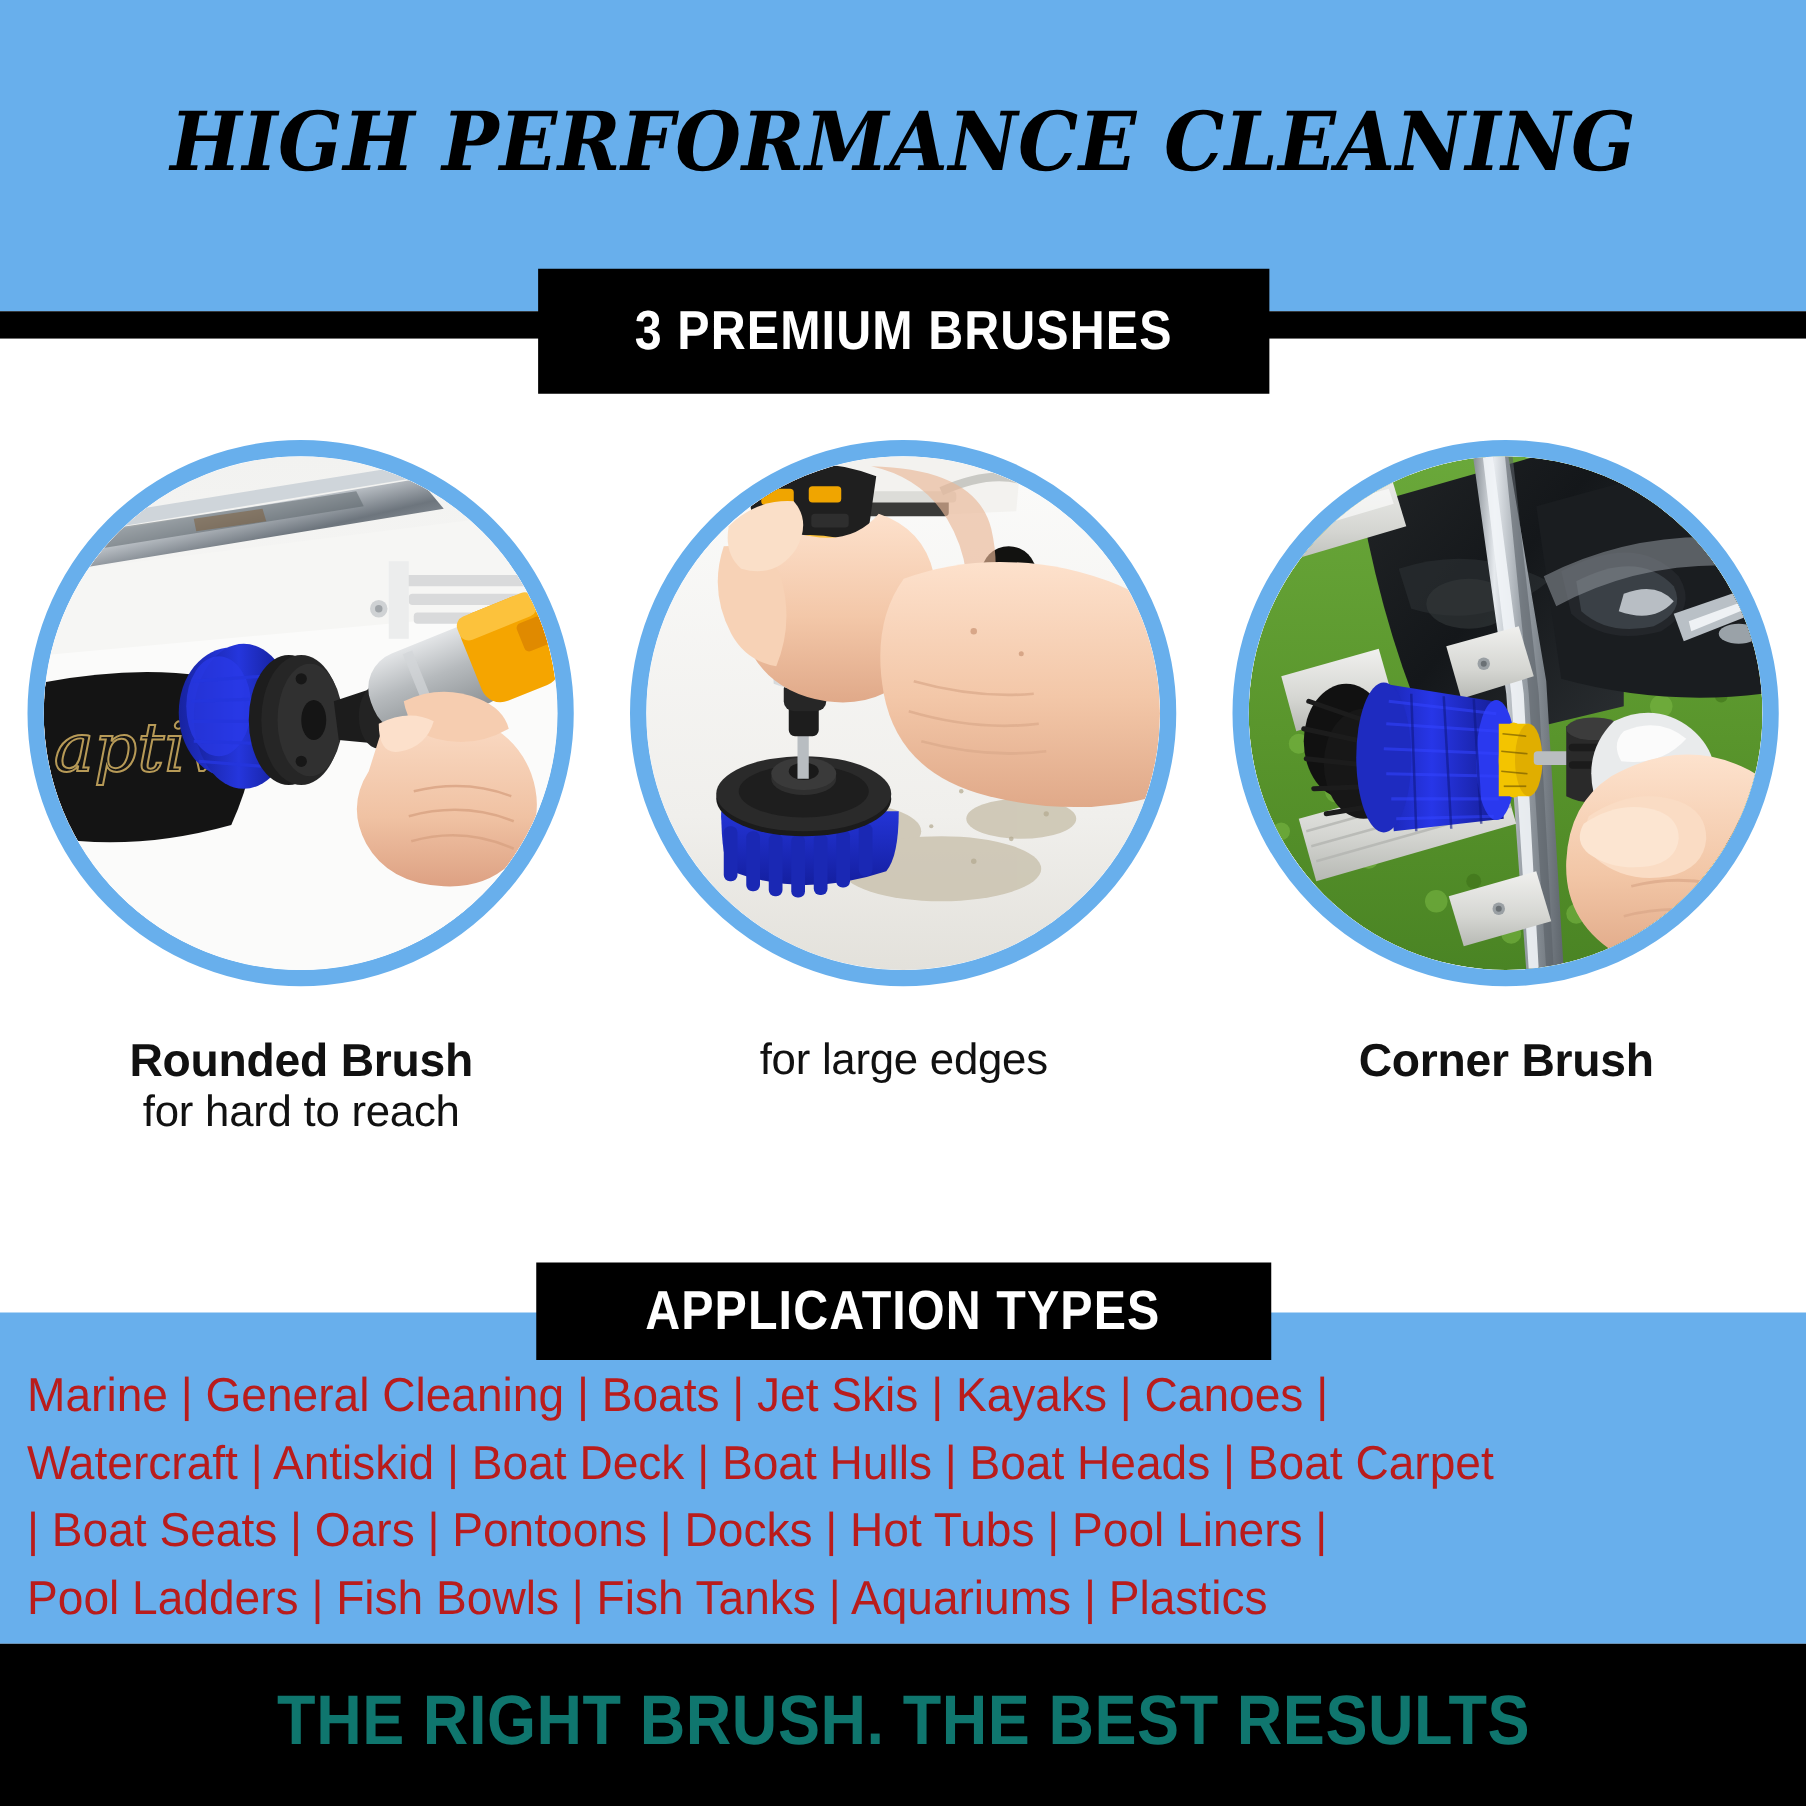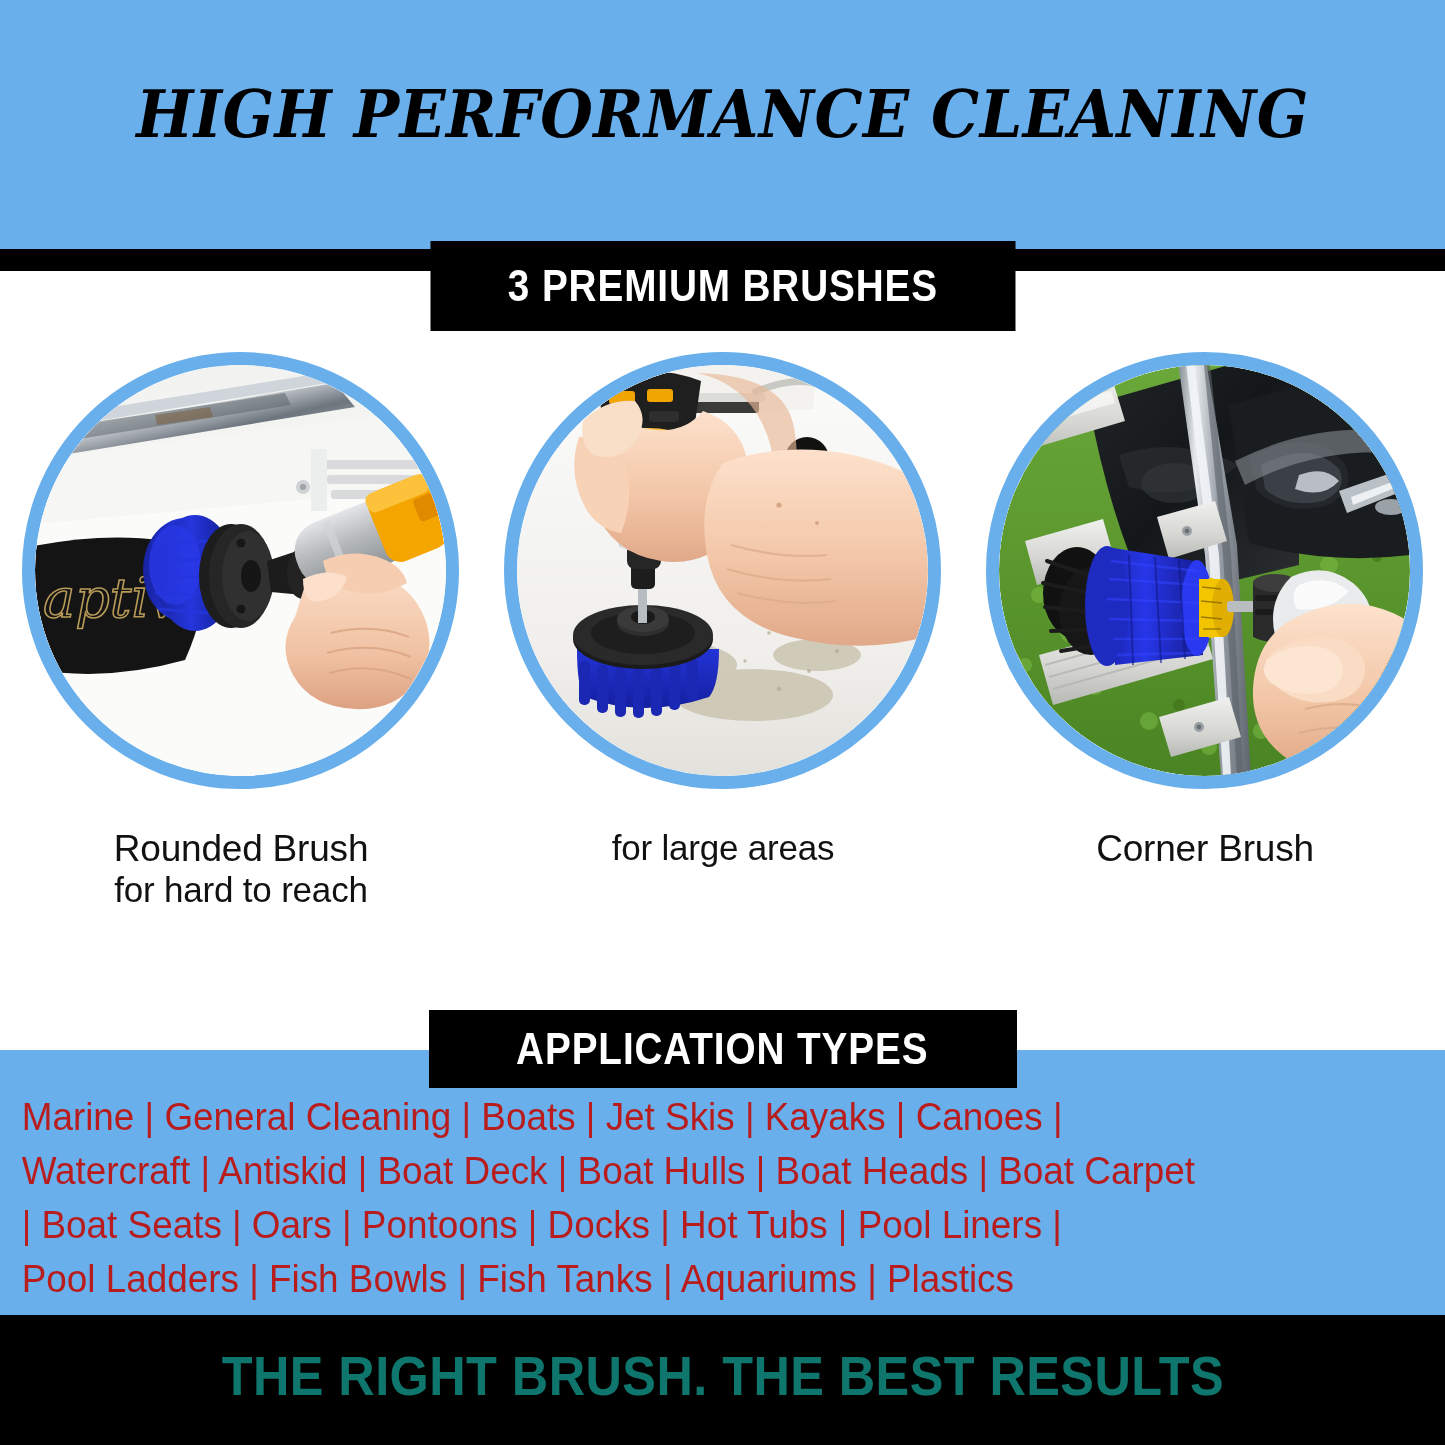--- a/index.html
+++ b/index.html
@@ -53,23 +53,22 @@
     display: flex;
     align-items: center;
     justify-content: center;
     white-space: nowrap;
   }
   #box-premium {
     top: 215px;
     left: 50%;
     transform: translateX(-50%);
     width: 585px;
-    height: 90px;
+    height: 100px;
     font-size: 44px;
-    margin-top: 26px;
   }
   #box-premium span { transform: scaleX(0.88); display:inline-block; }
 
   #box-application {
     top: 1010px;
     left: 50%;
     transform: translateX(-50%);
     width: 588px;
     height: 78px;
     font-size: 44px;
@@ -111,21 +110,21 @@
     top: 828px;
     width: 470px;
     text-align: center;
     color: #111111;
   }
   #caption-1 { left: 6px; }
   #caption-2 { left: 488px; }
   #caption-3 { left: 970px; }
   .caption-title {
     font-size: 37px;
-    font-weight: normal;
+    font-weight: bold;
     line-height: 1.14;
     letter-spacing: -0.2px;
   }
   .caption-sub {
     font-size: 35px;
     font-weight: normal;
     line-height: 1.15;
     letter-spacing: -0.2px;
   }
 
@@ -568,21 +567,21 @@
       </div>
     </div>
   </div>
 
   <div class="caption" id="caption-1">
     <div class="caption-title">Rounded Brush</div>
     <div class="caption-sub">for hard to reach</div>
   </div>
 
   <div class="caption" id="caption-2">
-    <div class="caption-sub">for large areas</div>
+    <div class="caption-sub">for large edges</div>
   </div>
 
   <div class="caption" id="caption-3">
     <div class="caption-title">Corner Brush</div>
   </div>
 
   <div class="label-box" id="box-application">
     <span>APPLICATION TYPES</span>
   </div>
 

